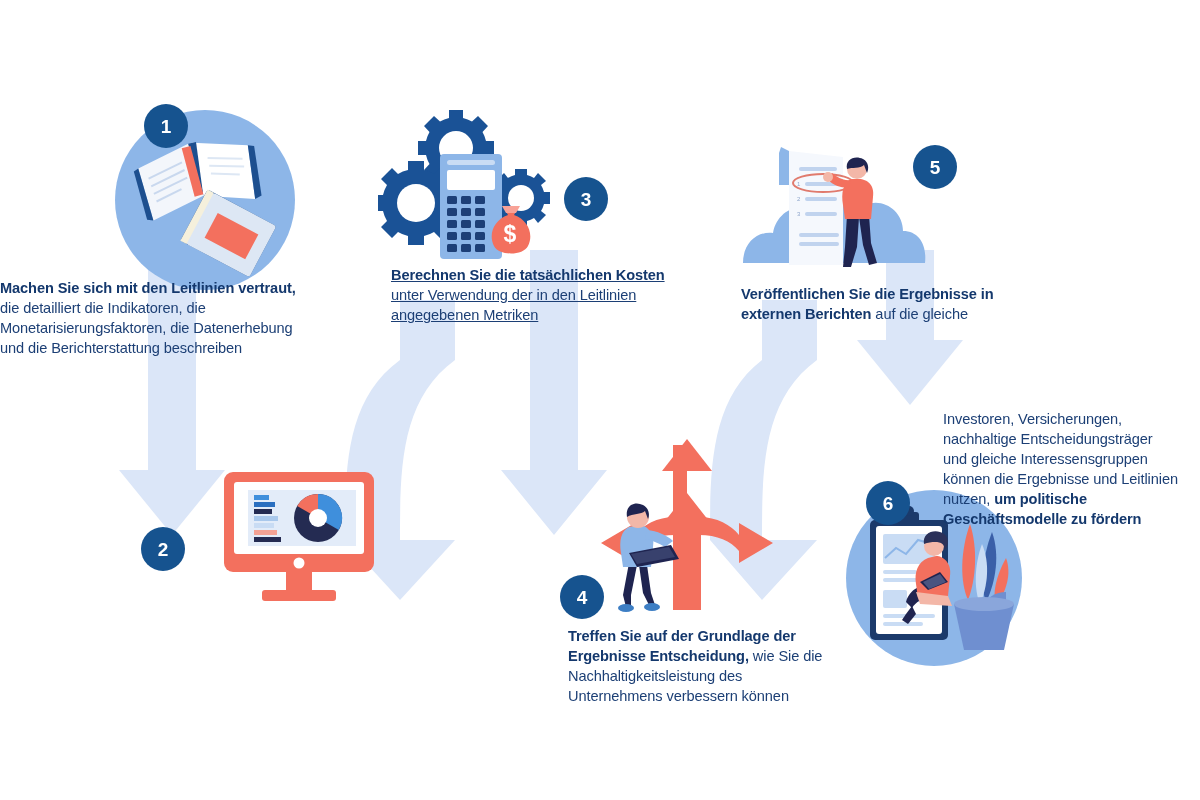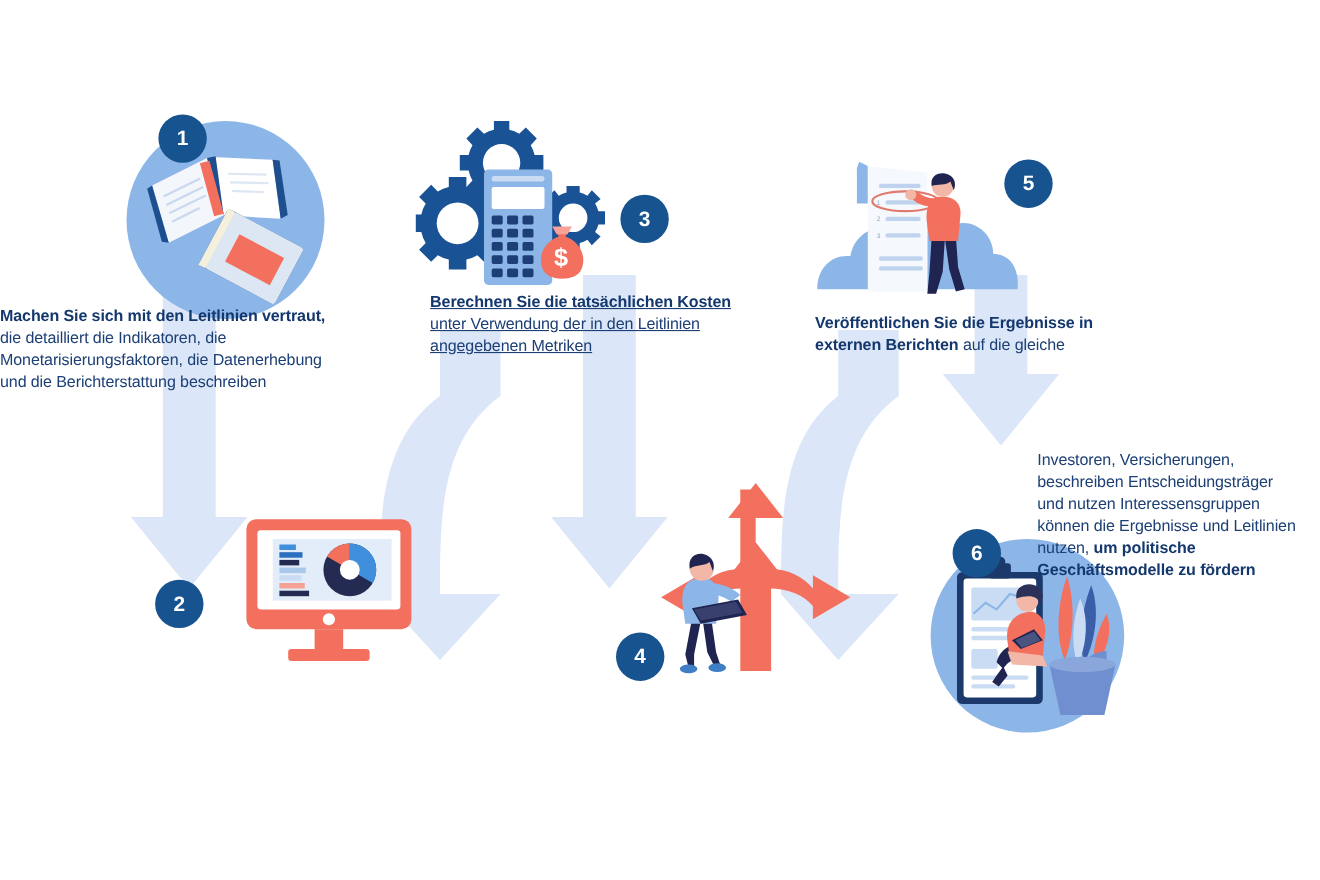--- a/index.html
+++ b/index.html
@@ -252,20 +252,26 @@
       <path d="M52 95 C62 96 72 100 78 106 L70 112 C64 108 56 105 50 104 Z" fill="#8db6e8"></path>
       <path d="M34 118 L76 110 L84 124 L42 132 Z" fill="#1f2450"></path>
       <path d="M36 119 L74 112 L80 122 L42 129 Z" fill="#38416d"></path>
     </g>
   </svg>
 
   <div class="badge" style="left:560px;top:575px;">
     <span>4</span>
   </div>
 
+  <div class="txt" style="left:568px;top:626px;width:290px;">
+    <b>Treffen Sie auf der Grundlage der</b><br>
+    <b>Ergebnisse Entscheidung,</b><span> wie Sie die</span><br>
+    <span>Nachhaltigkeitsleistung des</span><br>
+    <span>Unternehmens verbessern können</span>
+  </div>
 
   <svg class="ill" style="left:735px;top:135px;" width="200" height="145" viewBox="0 0 200 145">
 
     <path d="M8 128 C8 108 22 96 38 98 C42 76 64 66 82 76 C90 56 118 52 130 70
              C148 62 168 76 168 96 C184 96 192 110 190 128 Z" fill="#8db6e8"></path>
 
     <path d="M44 18 L46 12 L54 16 L54 50 L44 50 Z" fill="#8db6e8"></path>
     <path d="M54 16 C54 10 60 8 64 10 L110 10 C106 14 106 18 108 22 L108 130 L54 130 Z" fill="#ffffff"></path>
     <path d="M54 16 L108 22 L108 130 L54 130 Z" fill="#f5f8fd"></path>
     <g fill="#c0d3ee">
@@ -345,20 +351,20 @@
       <path d="M60 92 L92 96 L96 106 L64 104 Z" fill="#f3b7a8"></path>
     </g>
   </svg>
 
   <div class="badge" style="left:866px;top:481px;">
     <span>6</span>
   </div>
 
   <div class="txt" style="left:943px;top:409px;width:260px;">
     <span>Investoren, Versicherungen,</span><br>
-    <span>beschreiben Entscheidungsträger</span><br>
-    <span>und nutzen Interessensgruppen</span><br>
+    <span>nachhaltige Entscheidungsträger</span><br>
+    <span>und gleiche Interessensgruppen</span><br>
     <span>können die Ergebnisse und Leitlinien</span><br>
     <span>nutzen, </span><b>um politische</b><br>
     <b>Geschäftsmodelle zu fördern</b>
   </div>
 
 </div>
 
 </body></html>

